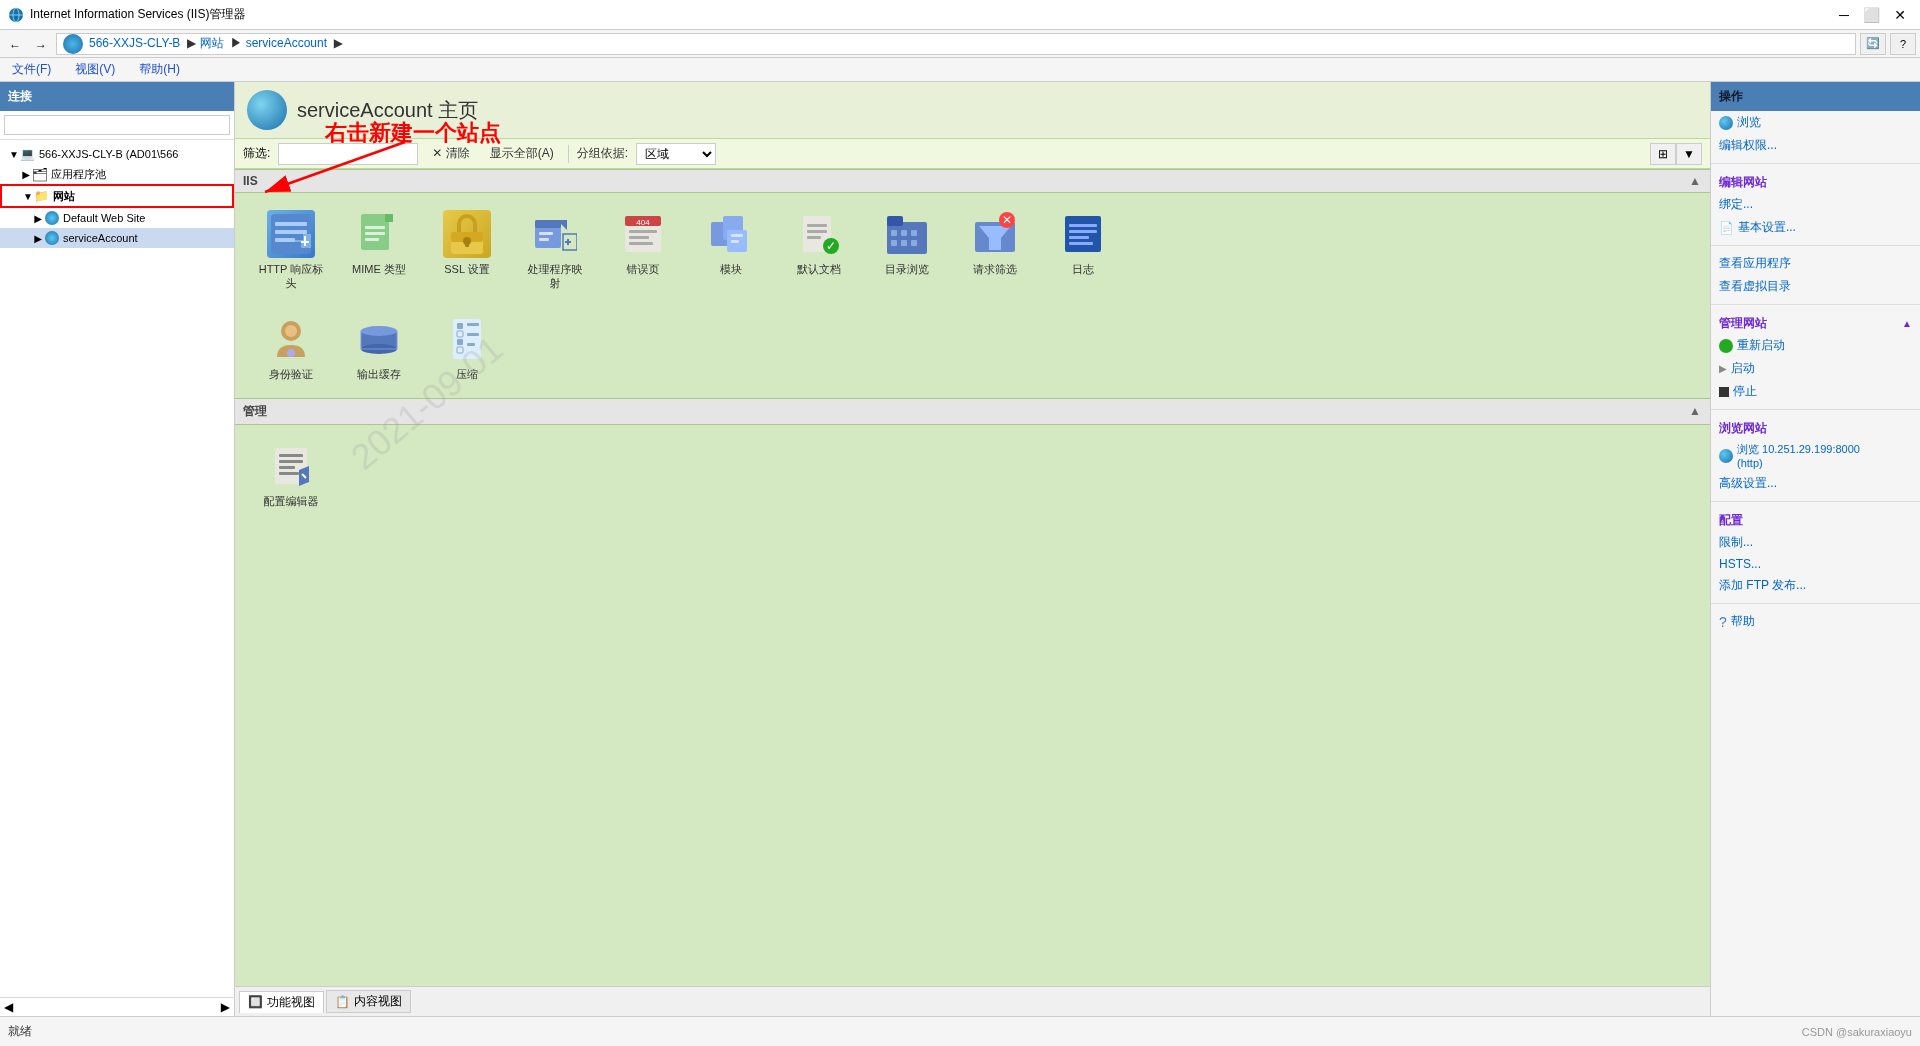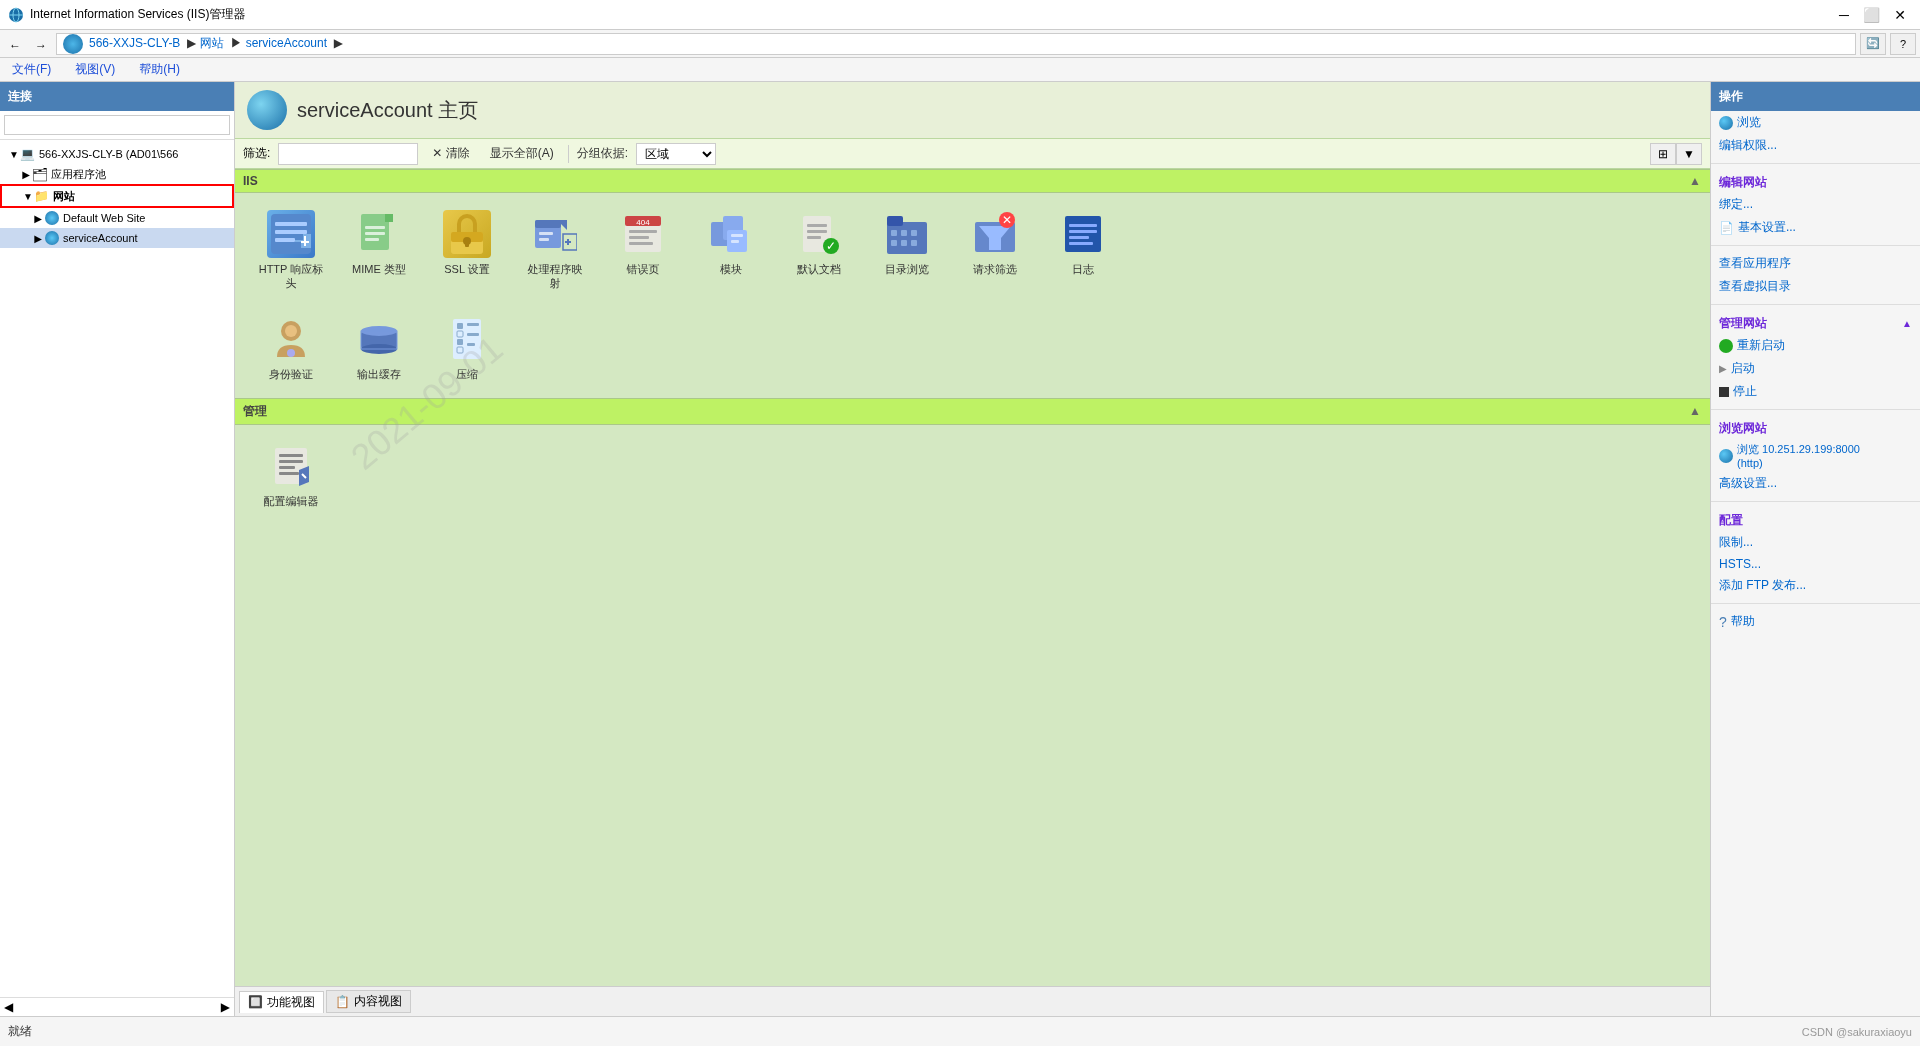--- a/index.html
+++ b/index.html
@@ -167,21 +167,21 @@
     .view-btn {
       width: 26px; height: 22px; border: 1px solid #ccc; background: #f0f0f0;
       cursor: pointer; display: flex; align-items: center; justify-content: center;
     }
 
     
     .iis-section {
       padding: 0;
     }
     .section-header {
-      background: #bef264;
+      background: #e5e5e5;
       border-bottom: 1px solid #aac888;
       border-top: 1px solid #aac888;
       display: flex;
       align-items: center;
       justify-content: space-between;
       padding: 4px 8px;
       font-size: 12px;
       font-weight: bold;
       color: #444;
     }
@@ -220,21 +220,21 @@
 
     
     .right-panel {
       width: 210px;
       background: #f5f5f5;
       border-left: 1px solid #ccc;
       overflow-y: auto;
     }
     .right-panel-header {
       background: #4a7fb5;
-      color: #ffffff;
+      color: #0f172a;
       padding: 6px 8px;
       font-size: 12px;
       font-weight: bold;
     }
     .action-link {
       display: flex; align-items: center; gap: 4px;
       padding: 3px 8px; cursor: pointer; color: #0066cc; font-size: 12px;
       text-decoration: none;
     }
     .action-divider { height: 1px; background: #ddd; margin: 6px 0; }
@@ -624,20 +624,32 @@
       <div class="bottom-tab active">
         <span>🔲</span>
         <span>功能视图</span>
       </div>
       <div class="bottom-tab">
         <span>📋</span>
         <span>内容视图</span>
       </div>
     </div>
 
+    <div style="position:absolute;top:50px;left:10px;pointer-events:none;z-index:200;">
+      
+      <svg width="200" height="80" style="overflow:visible;">
+        <defs>
+          <marker id="arrowhead" markerWidth="10" markerHeight="7" refX="10" refY="3.5" orient="auto">
+            <polygon points="0 0, 10 3.5, 0 7" fill="#ff0000"></polygon>
+          </marker>
+        </defs>
+        <line x1="160" y1="10" x2="20" y2="60" stroke="#ff0000" stroke-width="2.5" marker-end="url(#arrowhead)"></line>
+      </svg>
+      <div style="position:absolute;top:-14px;left:80px;color:#ff0000;font-size:22px;font-weight:bold;white-space:nowrap;">右击新建一个站点</div>
+    </div>
   </div>
 
   <div class="right-panel">
     <div class="right-panel-header">操作</div>
 
     <div>
       <div class="action-link">
         <div class="icon-blue-globe"></div>
         <span>浏览</span>
       </div>

